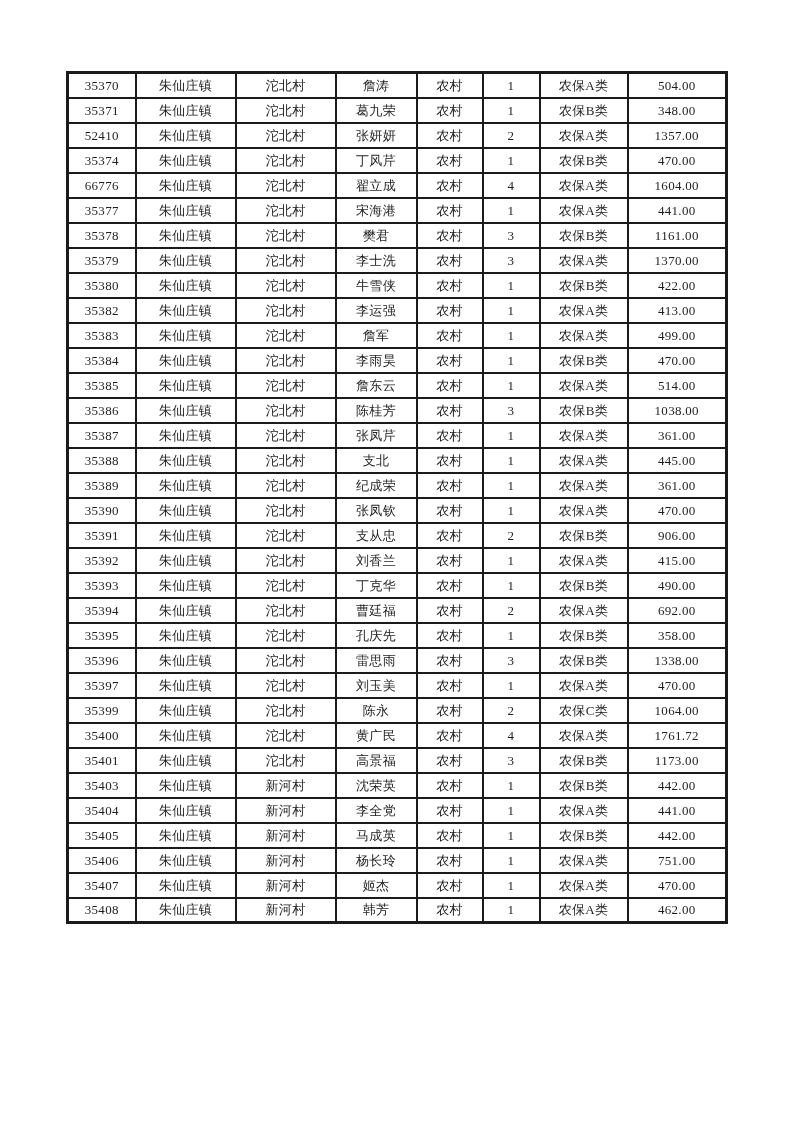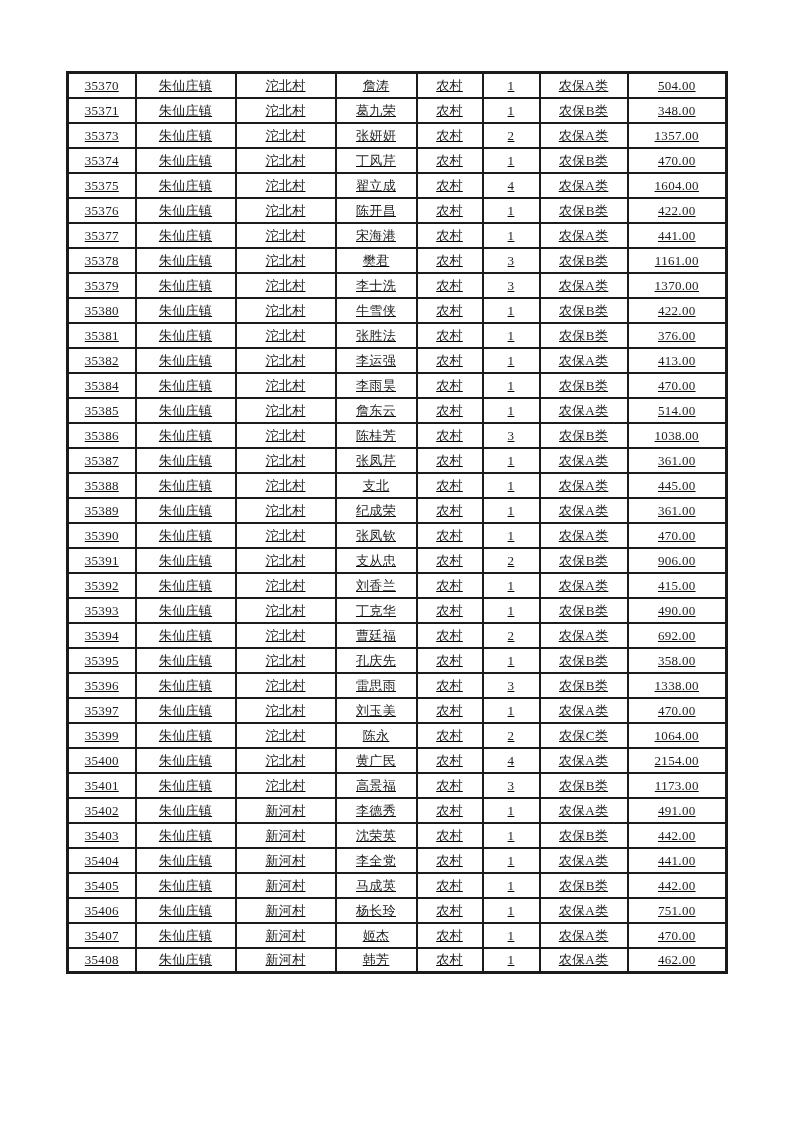--- a/index.html
+++ b/index.html
@@ -15,21 +15,20 @@
     overflow: hidden;
   }
   table.data-table {
     position: absolute;
     left: 66px;
     top: 71px;
     width: 659px;
     table-layout: fixed;
     border-collapse: collapse;
     border: 3px solid #1b1b1b;
-    text-decoration: underline;
   }
   table.data-table td {
     border: 2px solid #1b1b1b;
     height: 25px;
     text-align: center;
     vertical-align: middle;
     font-size: 13px;
     line-height: 1;
     color: #1e1e1e;
     letter-spacing: 0.3px;
@@ -76,118 +75,108 @@
           <td>35371</td>
           <td>朱仙庄镇</td>
           <td>沱北村</td>
           <td>葛九荣</td>
           <td>农村</td>
           <td>1</td>
           <td>农保B类</td>
           <td>348.00</td>
         </tr>
         <tr>
-          <td>35373</td>
+          <td>52410</td>
           <td>朱仙庄镇</td>
           <td>沱北村</td>
           <td>张妍妍</td>
           <td>农村</td>
           <td>2</td>
           <td>农保A类</td>
           <td>1357.00</td>
         </tr>
         <tr>
           <td>35374</td>
           <td>朱仙庄镇</td>
           <td>沱北村</td>
           <td>丁风芹</td>
           <td>农村</td>
           <td>1</td>
           <td>农保B类</td>
           <td>470.00</td>
         </tr>
         <tr>
-          <td>35375</td>
+          <td>66776</td>
           <td>朱仙庄镇</td>
           <td>沱北村</td>
           <td>翟立成</td>
           <td>农村</td>
           <td>4</td>
           <td>农保A类</td>
           <td>1604.00</td>
         </tr>
         <tr>
-          <td>35376</td>
-          <td>朱仙庄镇</td>
-          <td>沱北村</td>
-          <td>陈开昌</td>
+          <td>35377</td>
+          <td>朱仙庄镇</td>
+          <td>沱北村</td>
+          <td>宋海港</td>
+          <td>农村</td>
+          <td>1</td>
+          <td>农保A类</td>
+          <td>441.00</td>
+        </tr>
+        <tr>
+          <td>35378</td>
+          <td>朱仙庄镇</td>
+          <td>沱北村</td>
+          <td>樊君</td>
+          <td>农村</td>
+          <td>3</td>
+          <td>农保B类</td>
+          <td>1161.00</td>
+        </tr>
+        <tr>
+          <td>35379</td>
+          <td>朱仙庄镇</td>
+          <td>沱北村</td>
+          <td>李士洗</td>
+          <td>农村</td>
+          <td>3</td>
+          <td>农保A类</td>
+          <td>1370.00</td>
+        </tr>
+        <tr>
+          <td>35380</td>
+          <td>朱仙庄镇</td>
+          <td>沱北村</td>
+          <td>牛雪侠</td>
           <td>农村</td>
           <td>1</td>
           <td>农保B类</td>
           <td>422.00</td>
         </tr>
         <tr>
-          <td>35377</td>
-          <td>朱仙庄镇</td>
-          <td>沱北村</td>
-          <td>宋海港</td>
-          <td>农村</td>
-          <td>1</td>
-          <td>农保A类</td>
-          <td>441.00</td>
-        </tr>
-        <tr>
-          <td>35378</td>
-          <td>朱仙庄镇</td>
-          <td>沱北村</td>
-          <td>樊君</td>
-          <td>农村</td>
-          <td>3</td>
-          <td>农保B类</td>
-          <td>1161.00</td>
-        </tr>
-        <tr>
-          <td>35379</td>
-          <td>朱仙庄镇</td>
-          <td>沱北村</td>
-          <td>李士洗</td>
-          <td>农村</td>
-          <td>3</td>
-          <td>农保A类</td>
-          <td>1370.00</td>
-        </tr>
-        <tr>
-          <td>35380</td>
-          <td>朱仙庄镇</td>
-          <td>沱北村</td>
-          <td>牛雪侠</td>
-          <td>农村</td>
-          <td>1</td>
-          <td>农保B类</td>
-          <td>422.00</td>
-        </tr>
-        <tr>
-          <td>35381</td>
-          <td>朱仙庄镇</td>
-          <td>沱北村</td>
-          <td>张胜法</td>
-          <td>农村</td>
-          <td>1</td>
-          <td>农保B类</td>
-          <td>376.00</td>
-        </tr>
-        <tr>
           <td>35382</td>
           <td>朱仙庄镇</td>
           <td>沱北村</td>
           <td>李运强</td>
           <td>农村</td>
           <td>1</td>
           <td>农保A类</td>
           <td>413.00</td>
+        </tr>
+        <tr>
+          <td>35383</td>
+          <td>朱仙庄镇</td>
+          <td>沱北村</td>
+          <td>詹军</td>
+          <td>农村</td>
+          <td>1</td>
+          <td>农保A类</td>
+          <td>499.00</td>
         </tr>
         <tr>
           <td>35384</td>
           <td>朱仙庄镇</td>
           <td>沱北村</td>
           <td>李雨昊</td>
           <td>农村</td>
           <td>1</td>
           <td>农保B类</td>
           <td>470.00</td>
@@ -333,41 +322,31 @@
           <td>1064.00</td>
         </tr>
         <tr>
           <td>35400</td>
           <td>朱仙庄镇</td>
           <td>沱北村</td>
           <td>黄广民</td>
           <td>农村</td>
           <td>4</td>
           <td>农保A类</td>
-          <td>2154.00</td>
+          <td>1761.72</td>
         </tr>
         <tr>
           <td>35401</td>
           <td>朱仙庄镇</td>
           <td>沱北村</td>
           <td>高景福</td>
           <td>农村</td>
           <td>3</td>
           <td>农保B类</td>
           <td>1173.00</td>
-        </tr>
-        <tr>
-          <td>35402</td>
-          <td>朱仙庄镇</td>
-          <td>新河村</td>
-          <td>李德秀</td>
-          <td>农村</td>
-          <td>1</td>
-          <td>农保A类</td>
-          <td>491.00</td>
         </tr>
         <tr>
           <td>35403</td>
           <td>朱仙庄镇</td>
           <td>新河村</td>
           <td>沈荣英</td>
           <td>农村</td>
           <td>1</td>
           <td>农保B类</td>
           <td>442.00</td>

